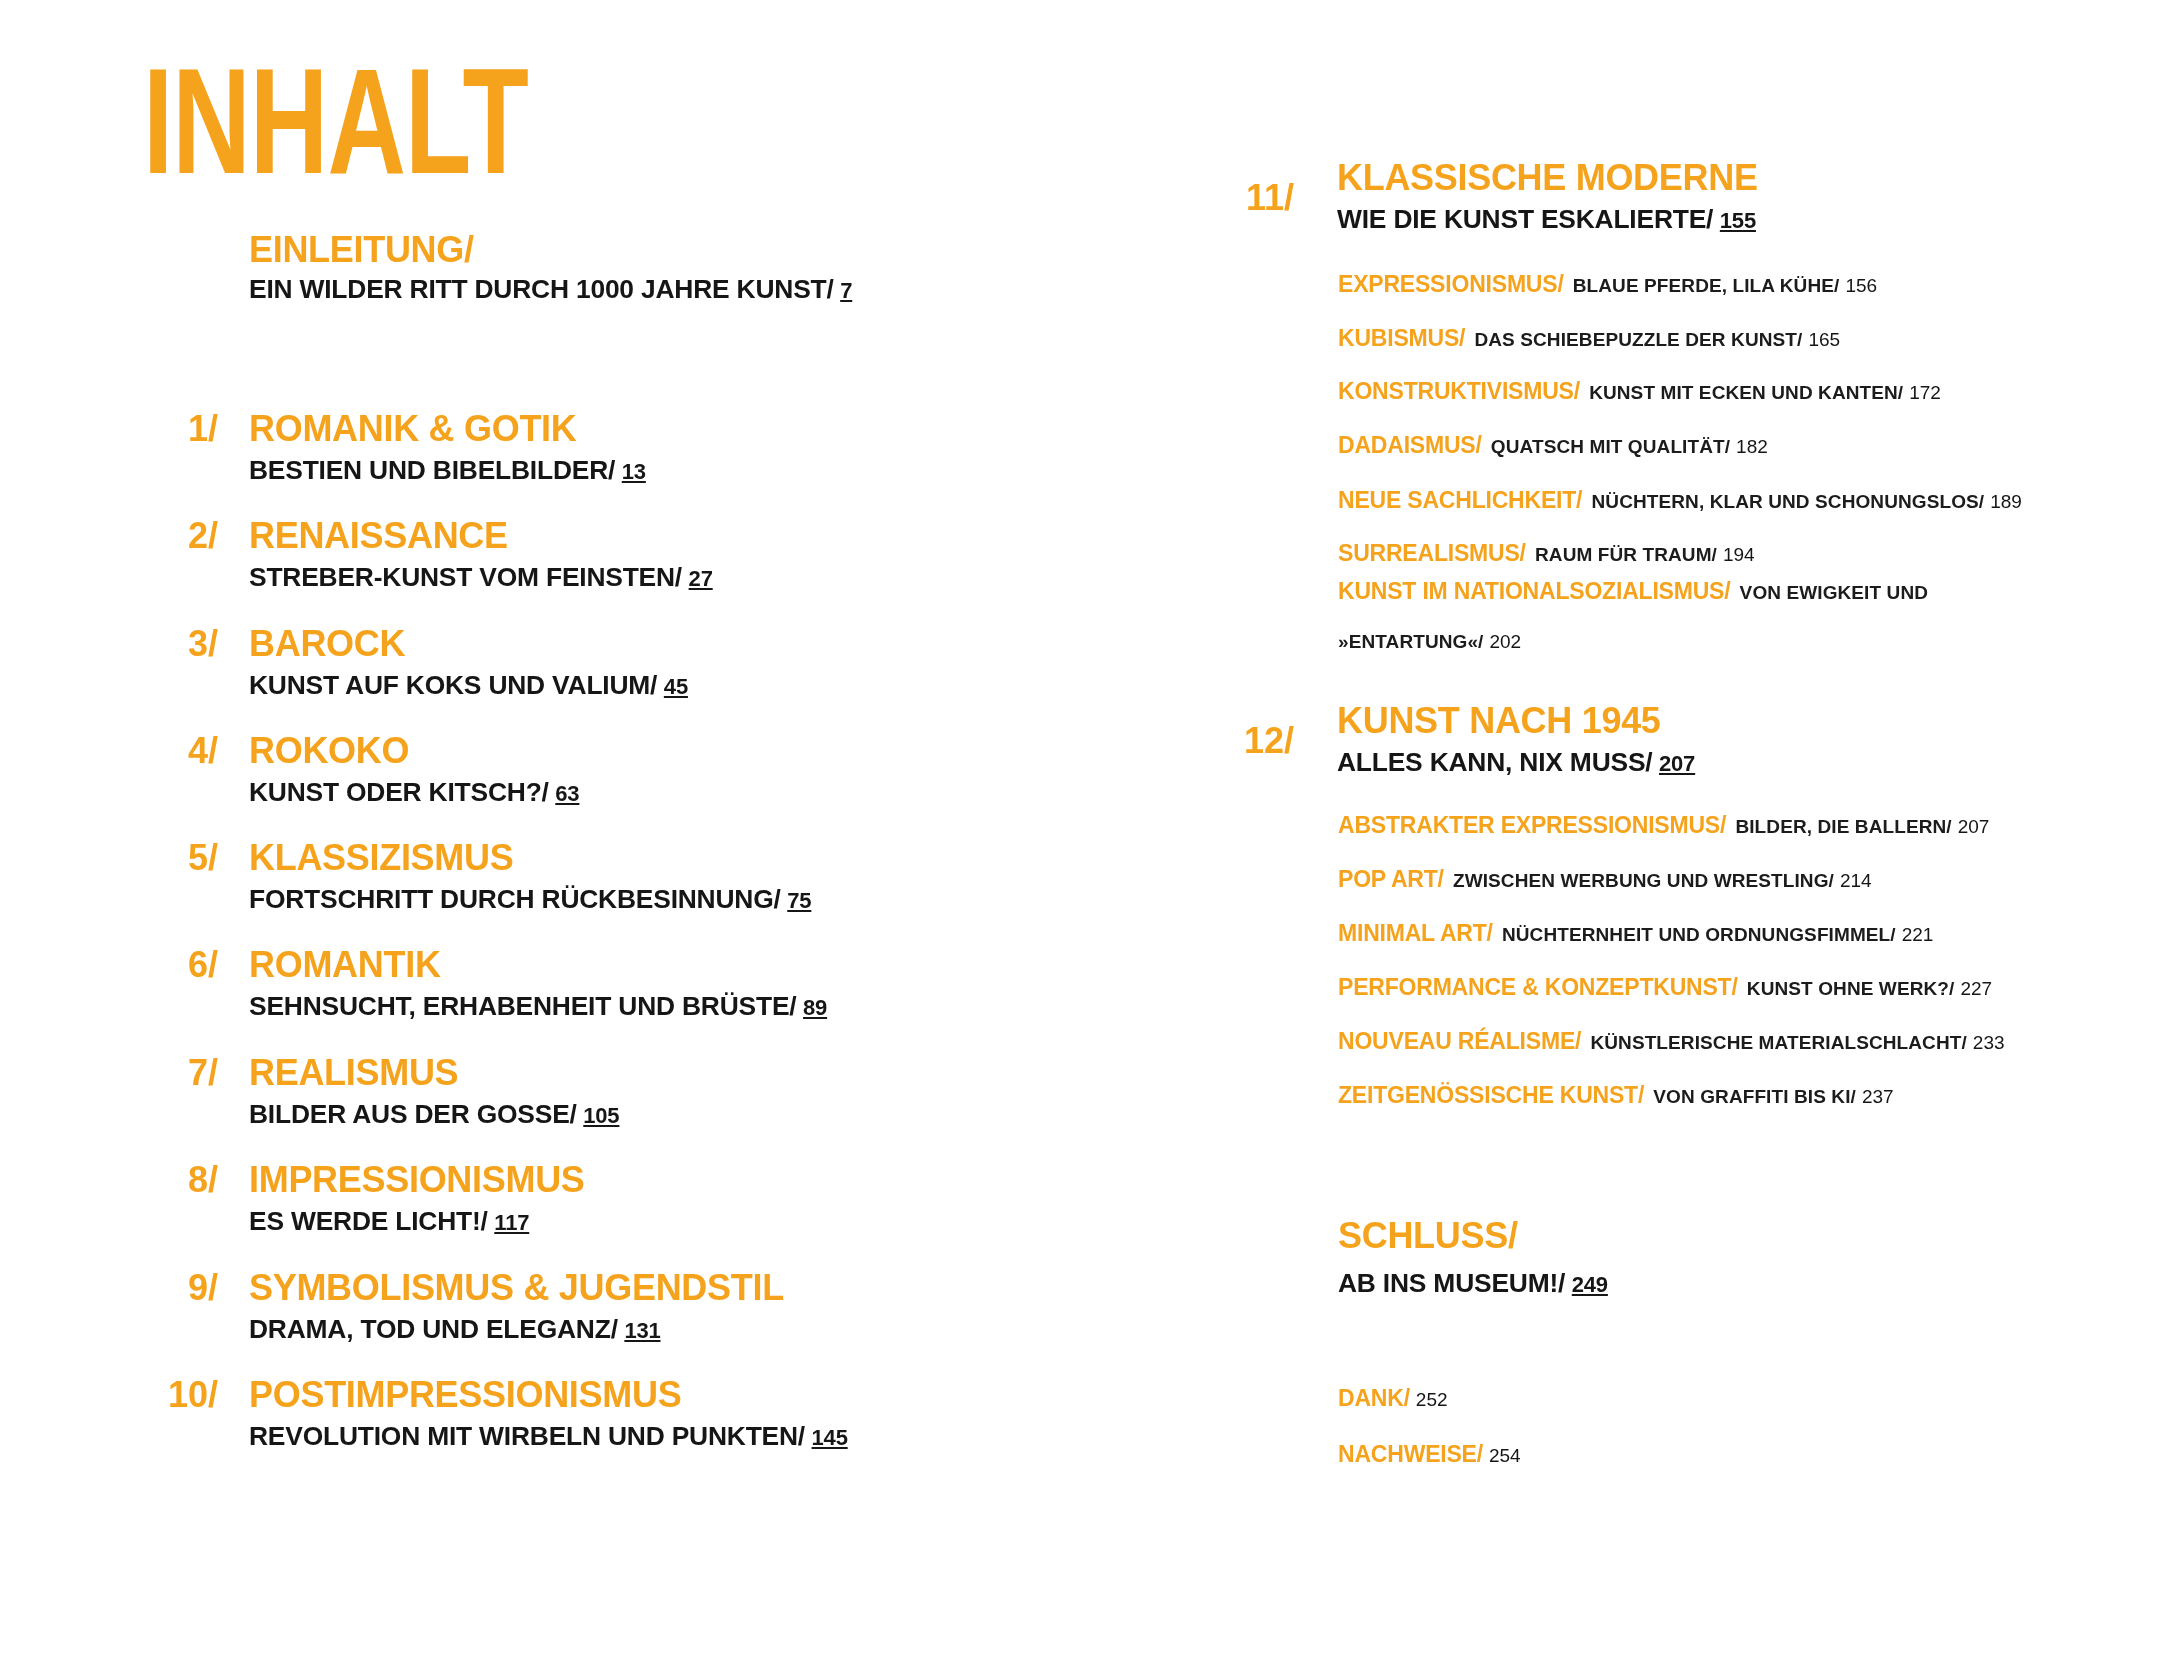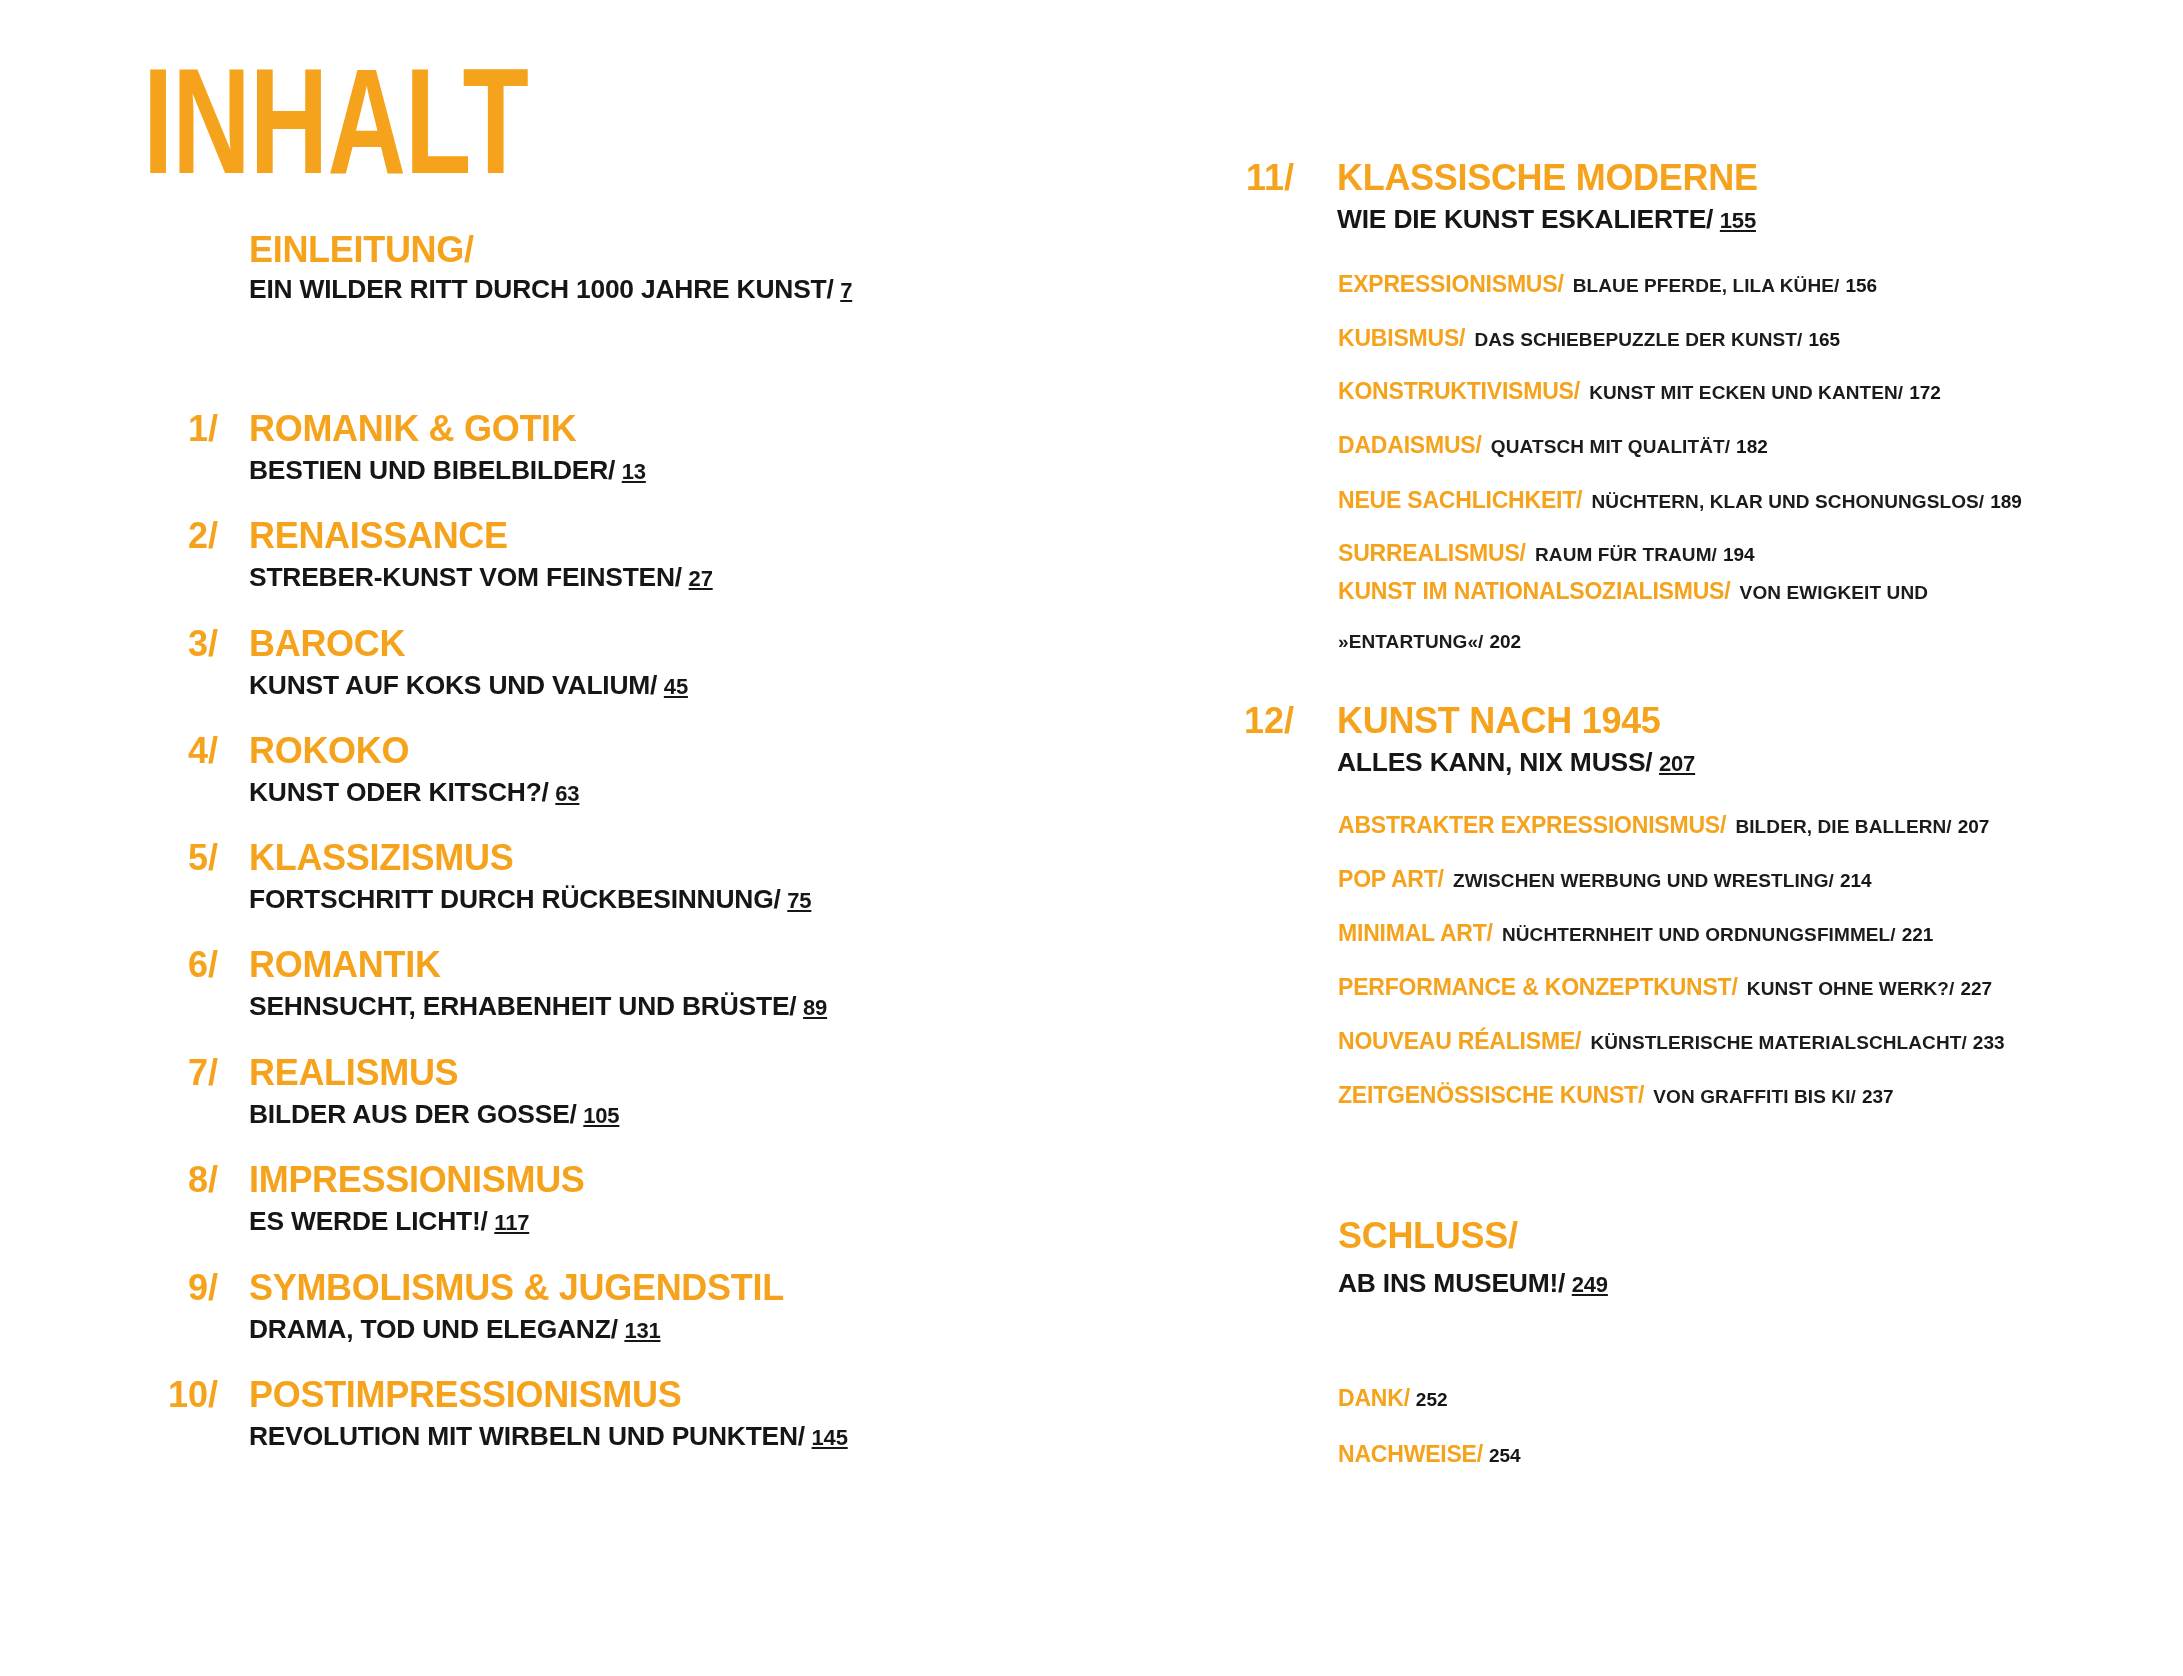--- a/index.html
+++ b/index.html
@@ -20,21 +20,21 @@
   
   .chapter{position:absolute;white-space:nowrap;}
   .chapter .num{
     position:absolute;left:0;top:0;text-align:right;
     font-size:36px;font-weight:bold;line-height:1;color:#F5A31C;
   }
   .chapter.lcol{left:99px;}
   .chapter.lcol .num{width:119px;}
   .chapter.lcol .cbody{margin-left:150px;}
   .chapter.rcol{left:1188px;}
-  .chapter.rcol .num{width:106px;}
+  .chapter.rcol .num{width:106px;margin-top:20px;}
   .chapter.rcol .cbody{margin-left:149px;}
   .ctitle{
     font-size:36px;font-weight:bold;line-height:1;color:#F5A31C;
     white-space:nowrap;letter-spacing:-0.3px;
   }
   .csub{
     margin-top:10px;font-size:26.4px;font-weight:bold;line-height:1;
     color:#161616;white-space:nowrap;letter-spacing:-0.2px;
   }
   .csub .pg, .sub-pg{
@@ -47,21 +47,21 @@
   
   .section{position:absolute;left:1338px;white-space:nowrap;line-height:1;}
   .shead{
     font-size:23px;font-weight:bold;color:#F5A31C;letter-spacing:-0.2px;
   }
   .sdesc{
     font-size:19px;font-weight:bold;color:#1c1c1c;margin-left:9.2px;
     letter-spacing:0.1px;
   }
   .sdesc.noindent{margin-left:0;}
-  .spg{font-size:19px;font-weight:bold;color:#161616;margin-left:6px;}
+  .spg{font-size:19px;font-weight:normal;color:#161616;margin-left:6px;}
 </style>
 </head>
 <body>
 
 <div class="inhalt">INHALT</div>
 
 <div class="plain-block" style="left:249px;top:232px;">
   <div class="ctitle">EINLEITUNG/</div>
   <div class="csub" style="margin-top:8px;">
     <span>EIN WILDER RITT DURCH 1000 JAHRE KUNST/</span><span class="pg">7</span>

